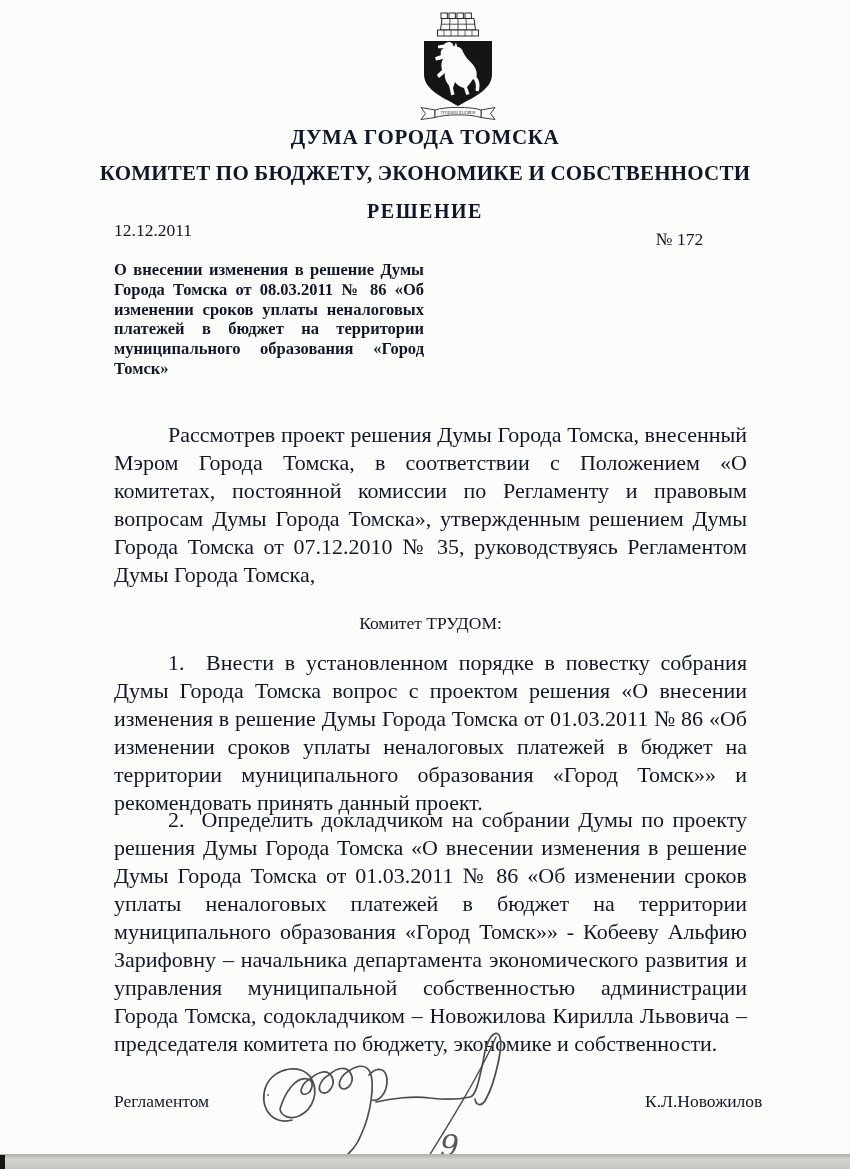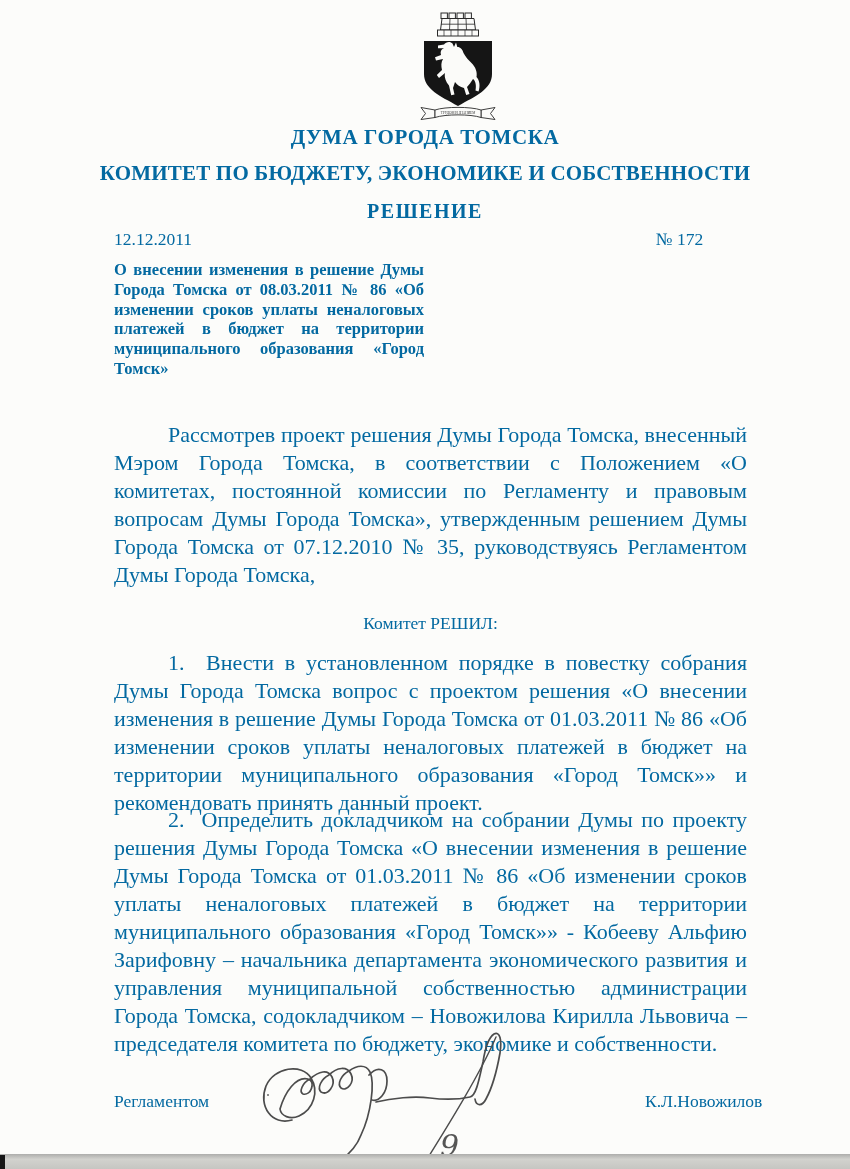--- a/index.html
+++ b/index.html
@@ -1,30 +1,30 @@
 <!DOCTYPE html>
 <html><head>
 <meta charset="utf-8">
 <style>
   html,body{margin:0;padding:0;background:#e8e8e6;}
   .page{
     position:relative; width:850px; height:1169px; margin:0 auto;
     background:#fcfcfa; overflow:hidden;
     font-family:"Liberation Serif","DejaVu Serif",serif;
-    color:#0369a1;
+    color:#0f172a;
   }
   .abs{position:absolute;}
   .emblem{left:408px; top:10px; width:100px; height:118px;}
   .org-title{top:125px; left:0; width:850px; text-align:center;
     font-weight:bold; font-size:21px; letter-spacing:.6px;}
   .committee-title{top:161px; left:0; width:850px; text-align:center;
     font-weight:bold; font-size:21px; letter-spacing:.2px;}
   .doc-type{top:200px; left:0; width:850px; text-align:center;
     font-weight:bold; font-size:20px; letter-spacing:1.5px;}
-  .meta-date{top:229px; left:114px; font-size:17.5px;}
+  .meta-date{top:220px; left:114px; font-size:17.5px;}
   .meta-number{top:229px; left:656px; font-size:17.5px;}
   .subject{top:260px; left:114px; width:310px;
     font-weight:bold; font-size:16.5px; line-height:19.8px;
     text-align:justify; text-align-last:left;}
   .para{left:114px; width:633px; font-size:22px; line-height:28px;
     text-align:justify; text-align-last:left; text-indent:54px; margin:0;}
   .preamble{top:421px;}
   .resolved{top:613px; left:114px; width:633px; text-align:center;
     font-size:17.5px;}
   .item1{top:649px;}
@@ -87,21 +87,21 @@
   <div class="abs doc-type">РЕШЕНИЕ</div>
   <div class="abs committee-title">КОМИТЕТ ПО БЮДЖЕТУ, ЭКОНОМИКЕ И СОБСТВЕННОСТИ</div>
 
   <div class="abs meta-date">12.12.2011</div>
   <div class="abs meta-number">№ 172</div>
 
   <div class="abs subject">О внесении изменения в решение Думы Города Томска от 08.03.2011 № 86 «Об изменении сроков уплаты неналоговых платежей в бюджет на территории муниципального образования «Город Томск»</div>
 
   <p class="abs para preamble">Рассмотрев проект решения Думы Города Томска, внесенный Мэром Города Томска, в соответствии с Положением «О комитетах, постоянной комиссии по Регламенту и правовым вопросам Думы Города Томска», утвержденным решением Думы Города Томска от 07.12.2010 № 35, руководствуясь Регламентом Думы Города Томска,</p>
 
-  <div class="abs resolved">Комитет РЕШИЛ:</div>
+  <div class="abs resolved">Комитет ТРУДОМ:</div>
 
   <p class="abs para item1"><span>1.</span>&nbsp;&nbsp;<span>Внести в установленном порядке в повестку собрания Думы Города Томска вопрос с проектом решения «О внесении изменения в решение Думы Города Томска от 01.03.2011 № 86 «Об изменении сроков уплаты неналоговых платежей в бюджет на территории муниципального образования «Город Томск»» и рекомендовать принять данный проект.</span></p>
 
   <p class="abs para item2"><span>2.</span>&nbsp;&nbsp;<span>Определить докладчиком на собрании Думы по проекту решения Думы Города Томска «О внесении изменения в решение Думы Города Томска от 01.03.2011 № 86 «Об изменении сроков уплаты неналоговых платежей в бюджет на территории муниципального образования «Город Томск»» - Кобееву Альфию Зарифовну – начальника департамента экономического развития и управления муниципальной собственностью администрации Города Томска, содокладчиком – Новожилова Кирилла Львовича – председателя комитета по бюджету, экономике и собственности.</span></p>
 
   <div class="abs sig-title">Регламентом</div>
   <div class="abs sig-name">К.Л.Новожилов</div>
 
   <svg class="abs signature-svg" viewBox="0 0 336 147">
     <g fill="none" stroke="#4c4c4c" stroke-width="1.7" stroke-linecap="round">

